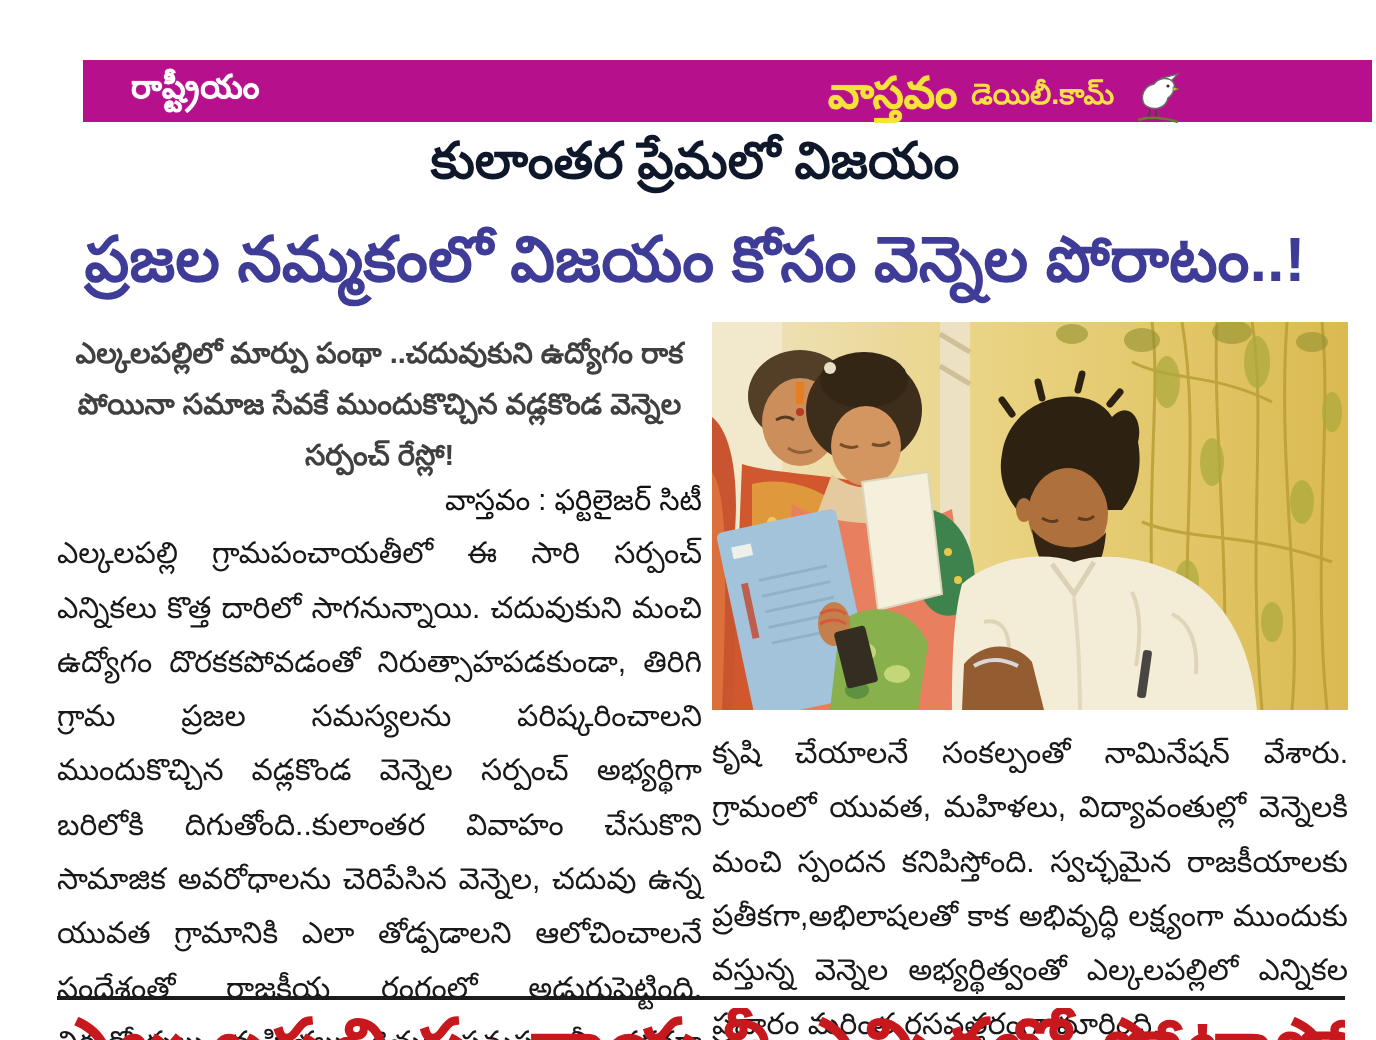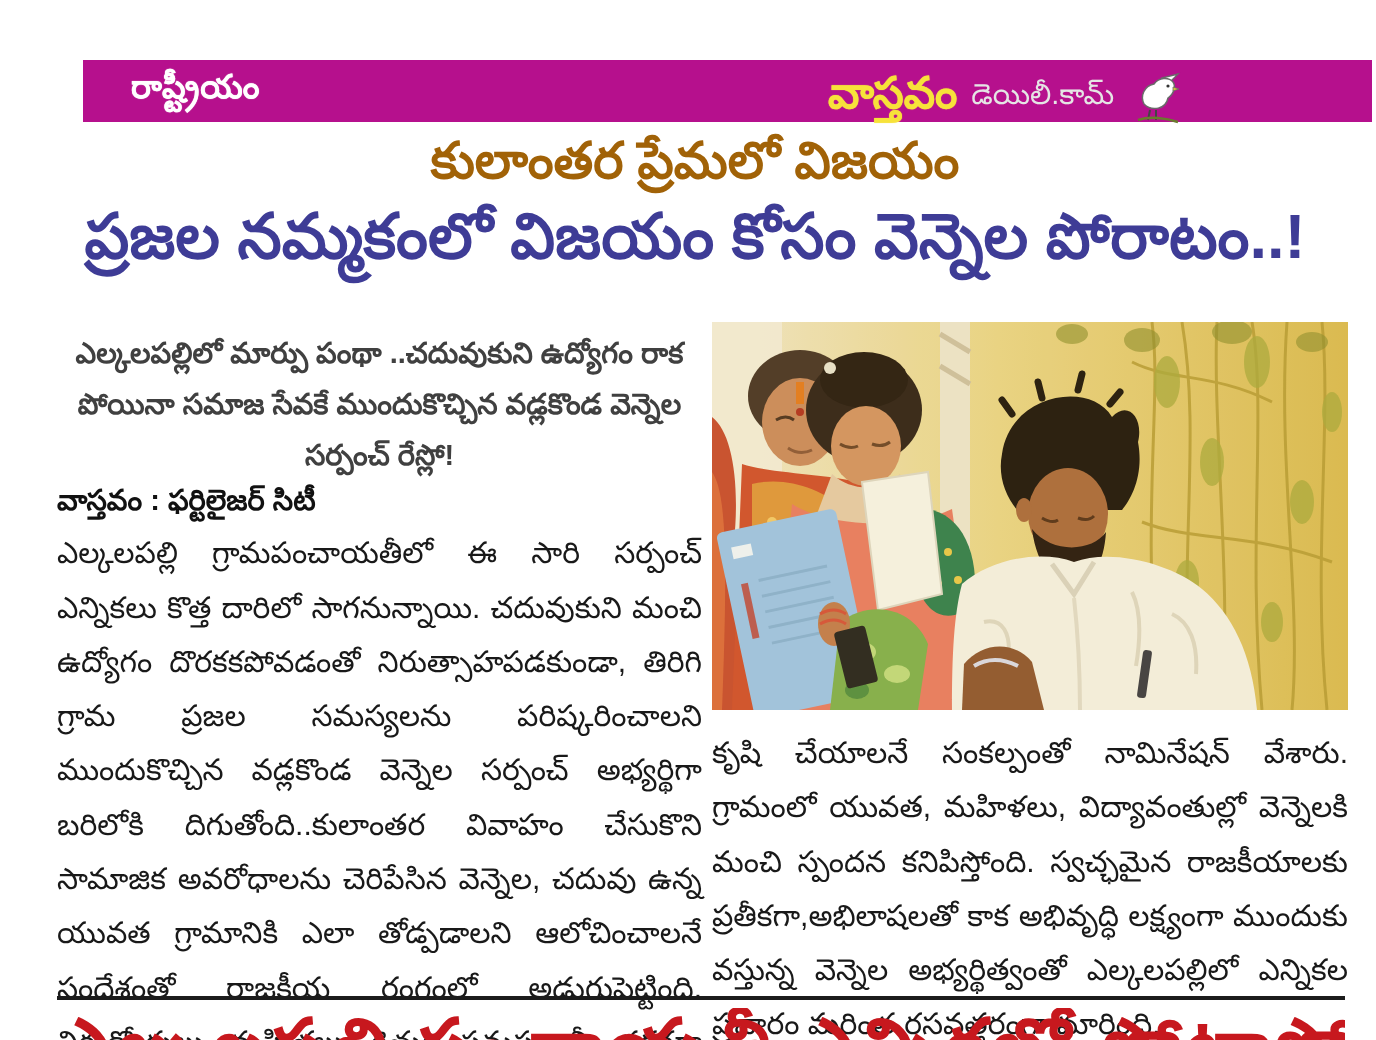--- a/index.html
+++ b/index.html
@@ -21,43 +21,43 @@
     letter-spacing:1px; text-shadow:0 0 1px #fff;
   }
   .brand-group {
     position:absolute; left:745px; top:0; height:76px;
     display:flex; align-items:center; gap:14px;
   }
   .brand {
     color:#f7e23a; font-size:44px; font-weight:bold; text-shadow:0 0 1px #f7e23a;
   }
   .brand-suffix {
-    color:#e5e5e5; font-size:29px; font-weight:normal;
+    color:#fde047; font-size:29px; font-weight:bold;
   }
   .bird { margin-left:4px; margin-top:4px; }
 
   
   .kicker {
     position:absolute; top:131px; left:57px; width:1276px;
-    text-align:center; color:#a16207; font-size:51px; font-weight:bold;
+    text-align:center; color:#0f172a; font-size:51px; font-weight:bold;
   }
   .main-headline {
-    position:absolute; top:200px; left:30px; width:1330px;
+    position:absolute; top:223px; left:30px; width:1330px;
     text-align:center; color:#3e3c96; font-size:63px; font-weight:bold;
     white-space:nowrap;
   }
 
   
   .left-col { position:absolute; left:57px; top:328px; width:645px; }
   .lede {
     font-weight:bold; font-size:29px; line-height:1.75;
     text-align:center; color:#404040; margin:0;
   }
   .byline {
-    font-weight:bold; font-size:29px; text-align:left; margin:4px 0 2px 0; color:#111;
+    font-weight:normal; font-size:29px; text-align:right; margin:4px 0 2px 0; color:#111;
   }
   .body-text {
     font-size:30px; line-height:1.81; text-align:justify; margin:0; color:#191919;
   }
 
   .right-col { position:absolute; left:712px; top:322px; width:636px; }
   .photo { display:block; width:636px; height:388px; }
   .caption {
     font-size:30px; line-height:1.81; text-align:justify; margin:16px 0 0 0; color:#191919;
   }

